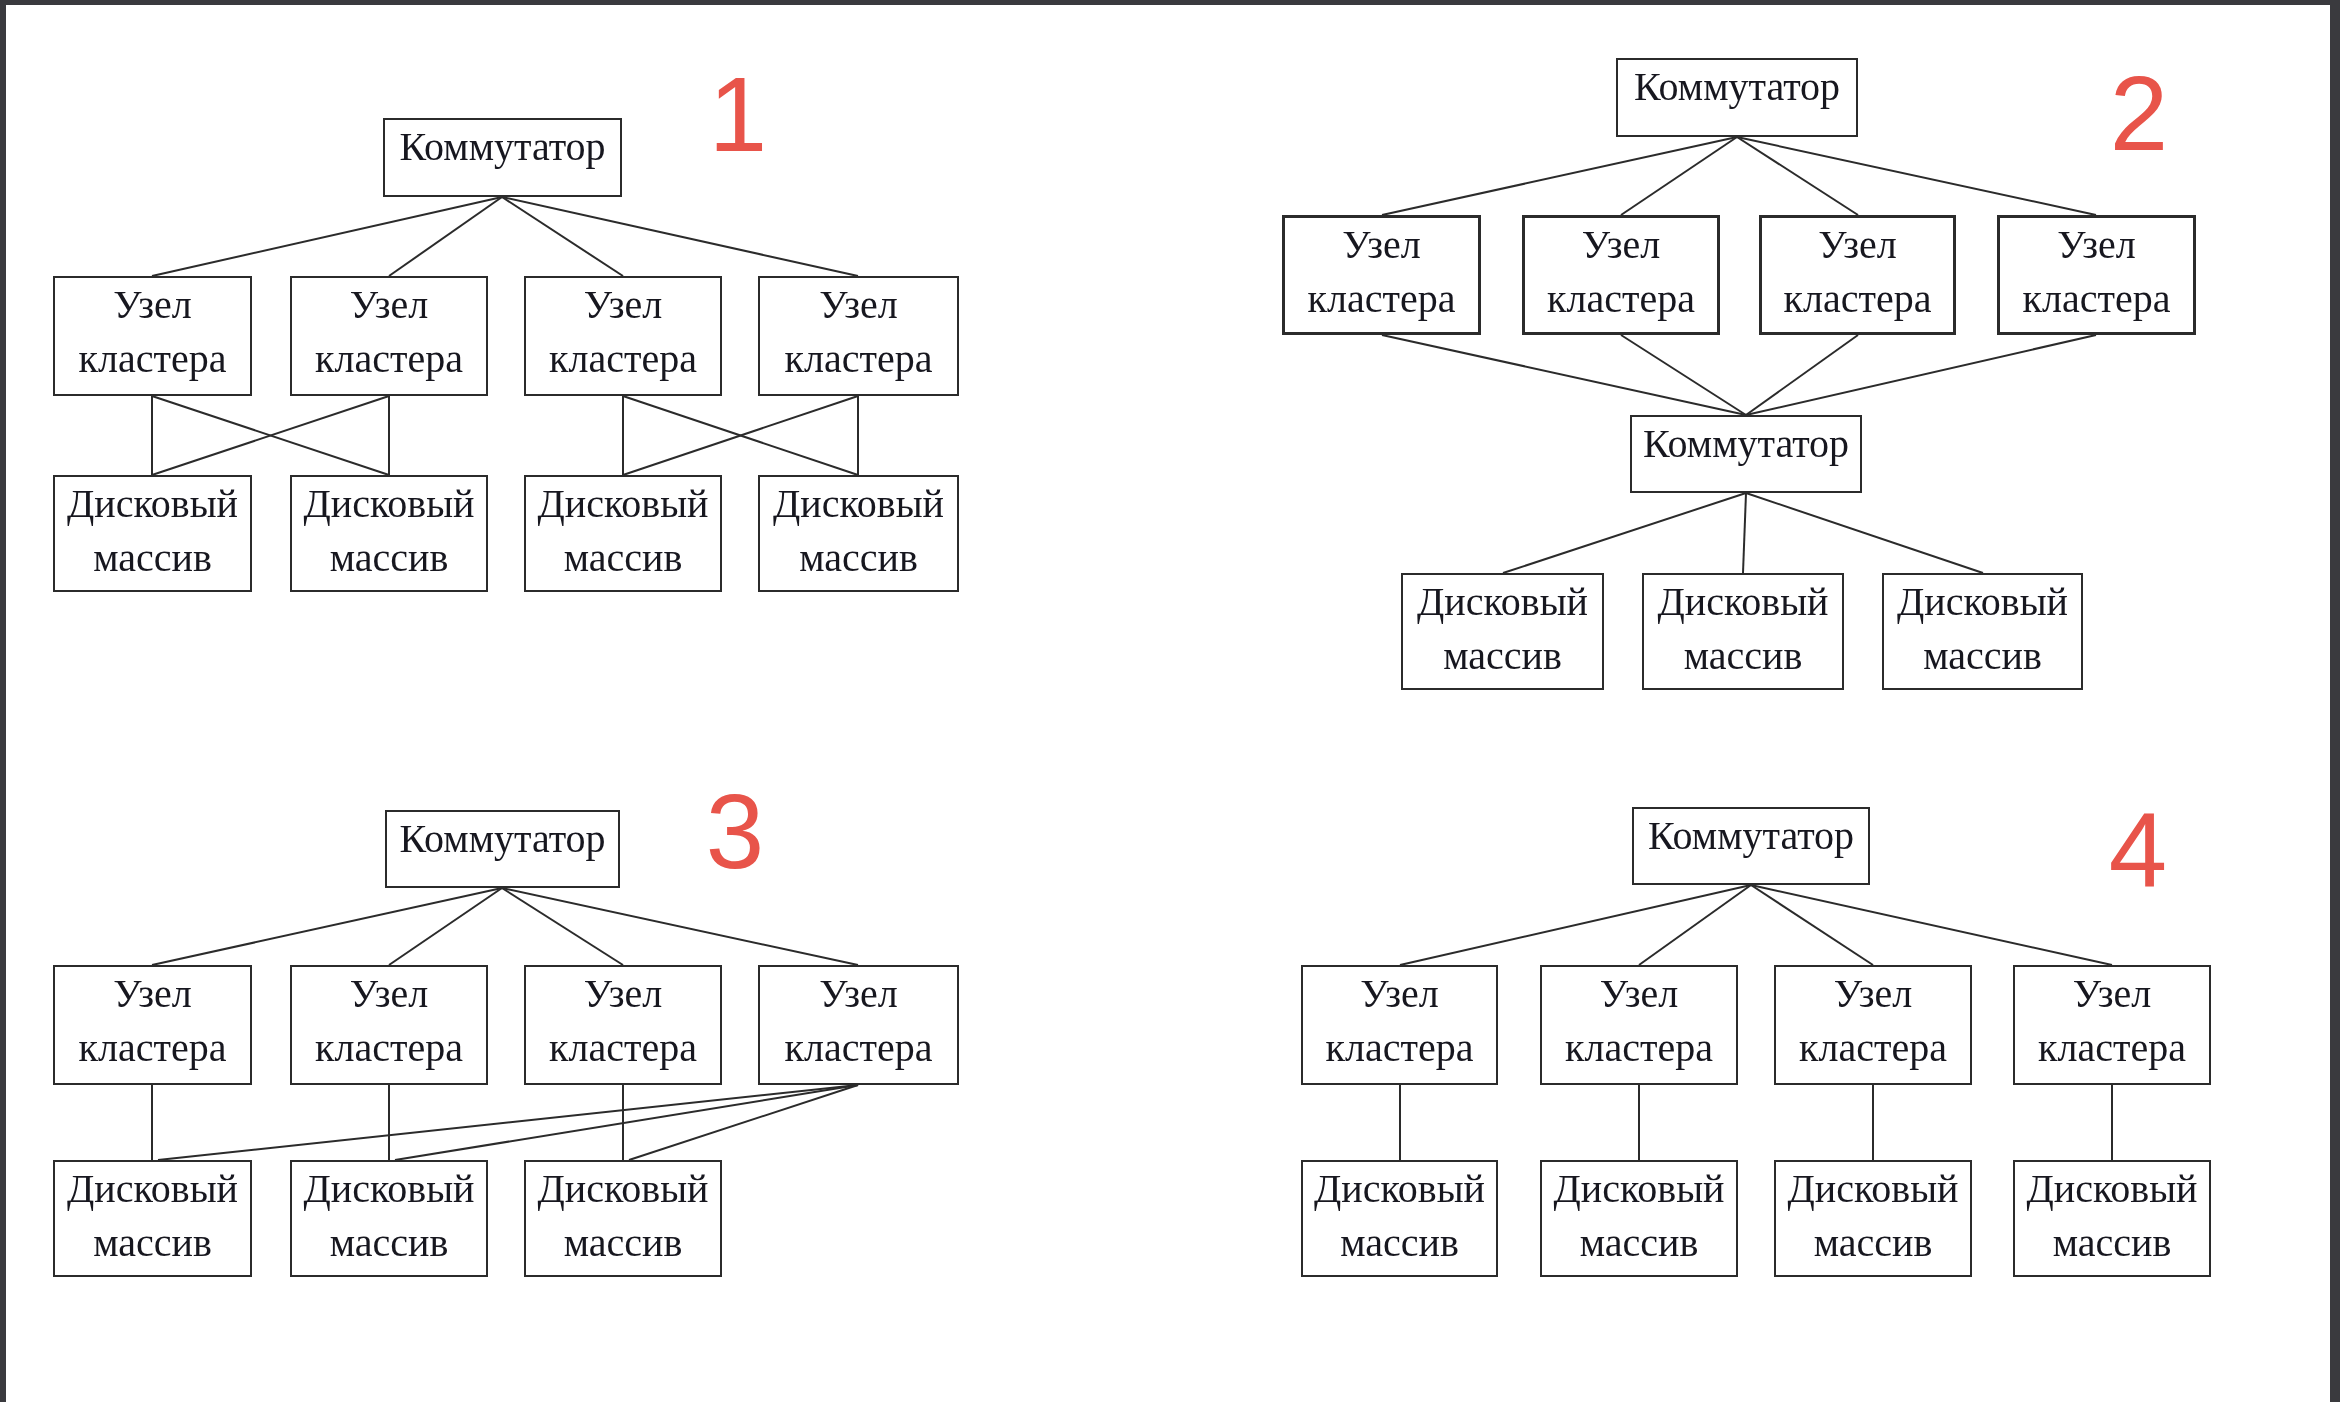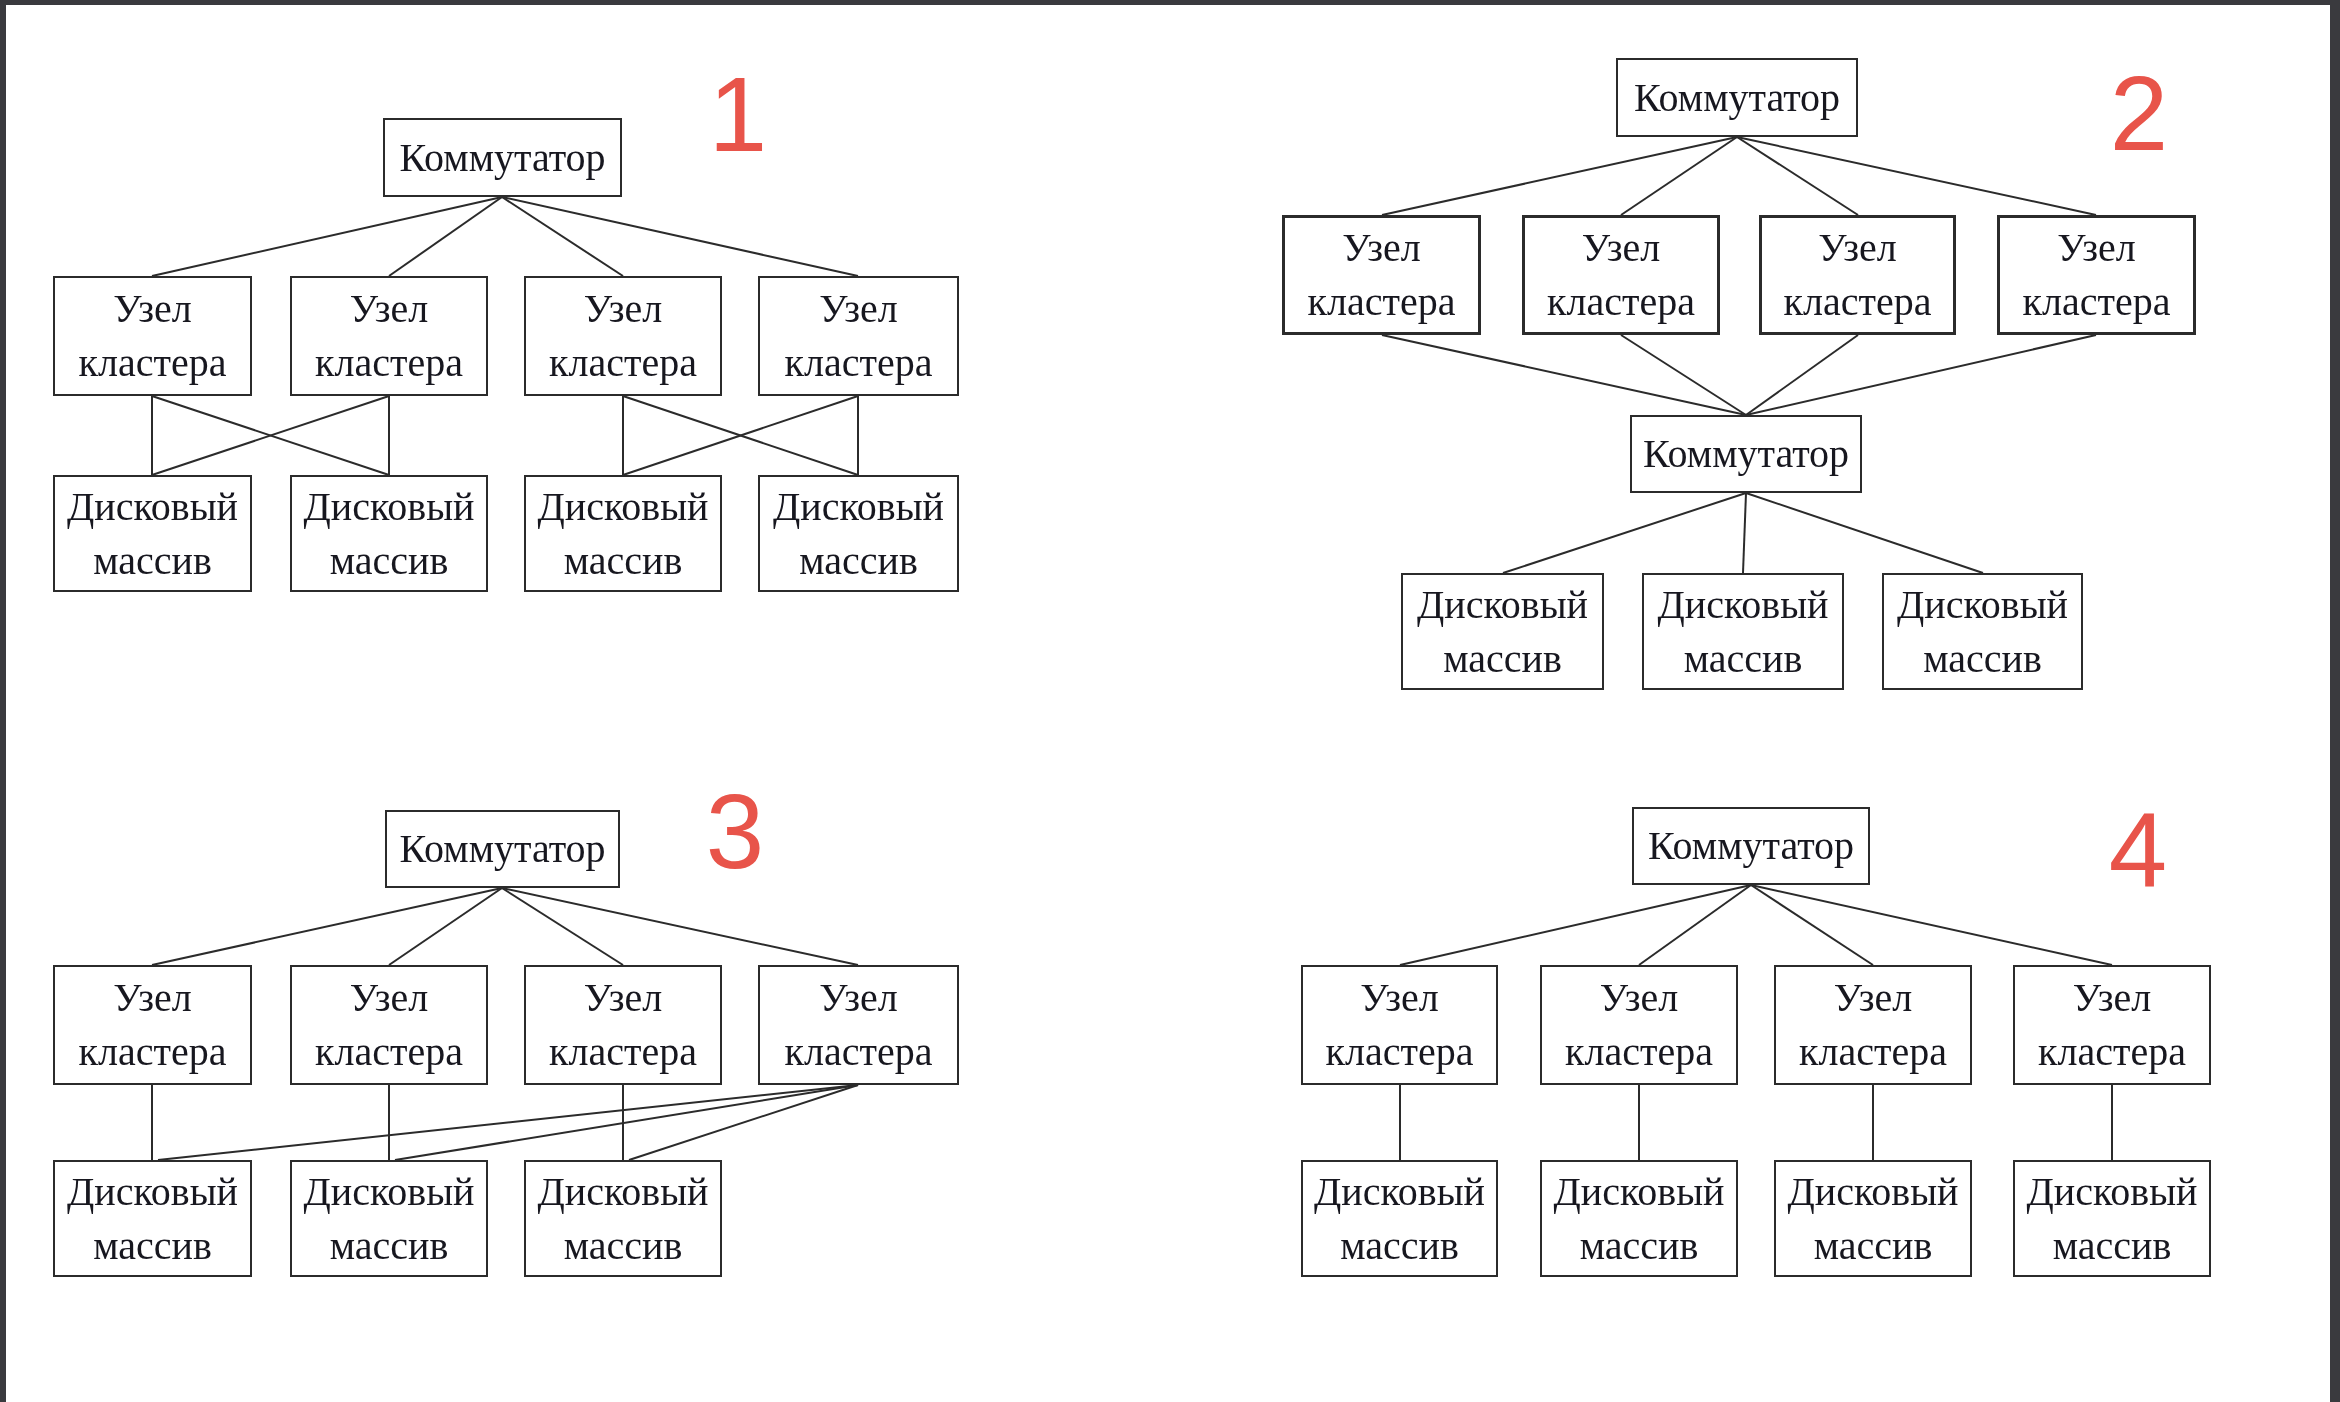--- a/index.html
+++ b/index.html
@@ -24,21 +24,20 @@
   #edges{position:absolute;left:0;top:0;width:2340px;height:1402px;}
   #edges line{stroke:var(--ink);}
   .box{
     position:absolute;
     box-sizing:border-box;
     background:#ffffff;
     border:2px solid var(--ink);
     display:flex;
     flex-direction:column;
     align-items:center;
-    justify-content:center;
     text-align:center;
     font-size:40px;
     line-height:54px;
     color:var(--text);
     white-space:nowrap;
   }
   .num{
     position:absolute;
     transform:translate(-50%,-50%);
     font-family:"Liberation Sans", sans-serif;

